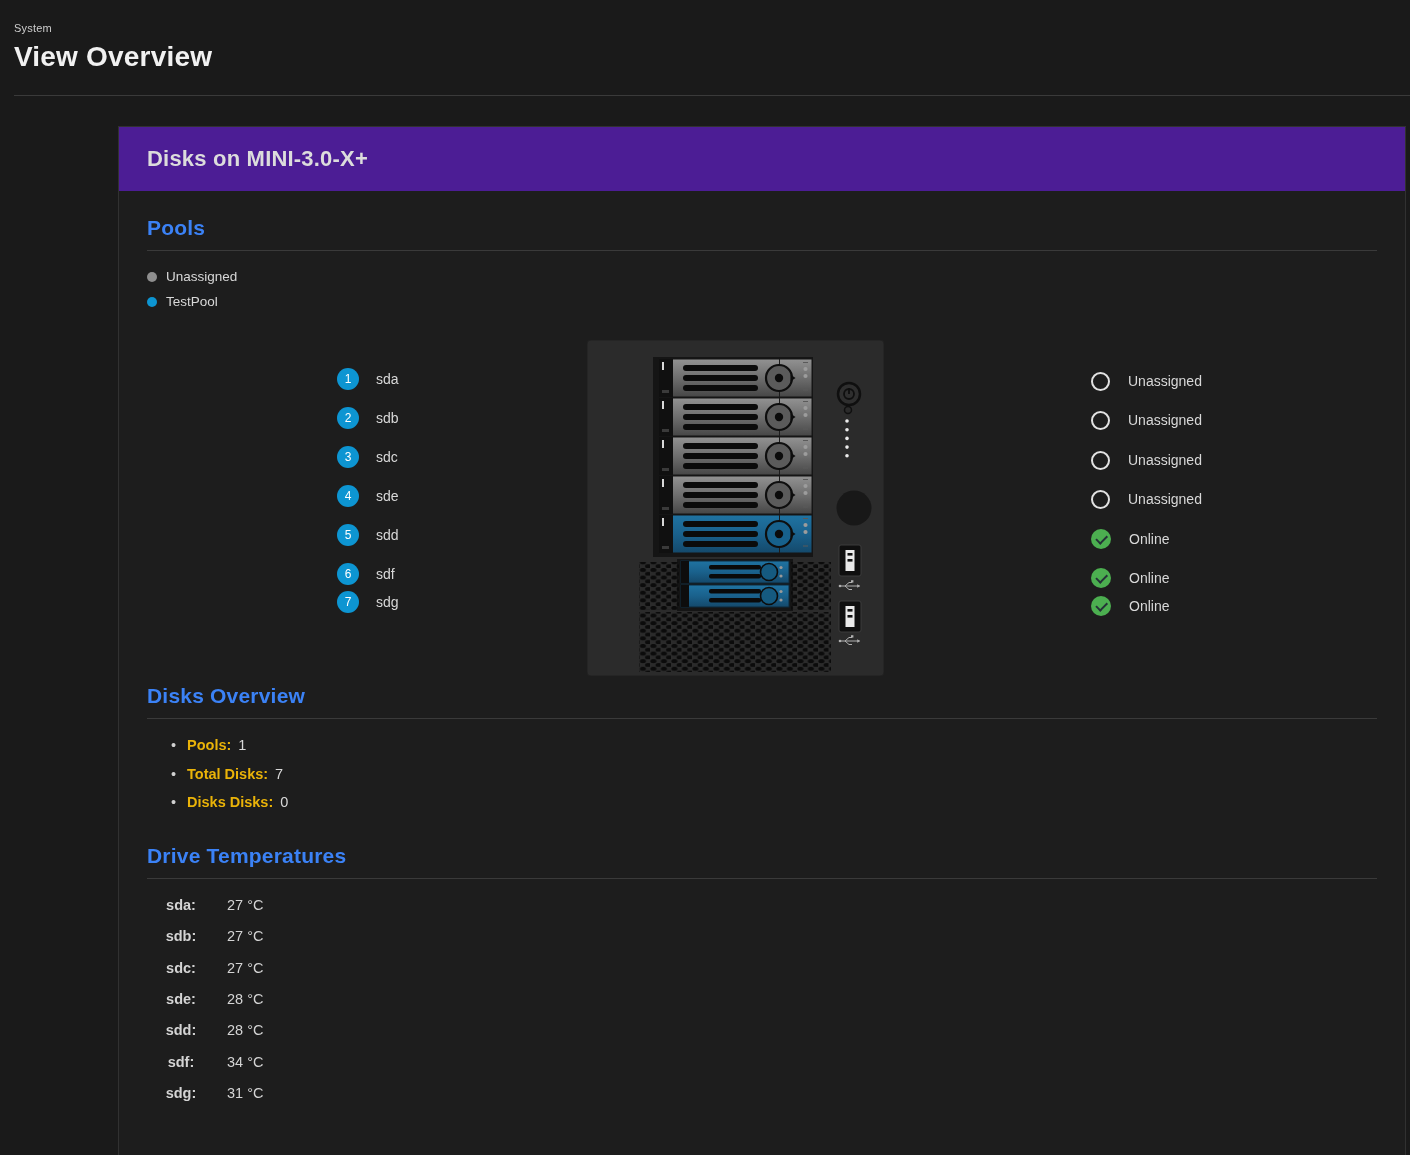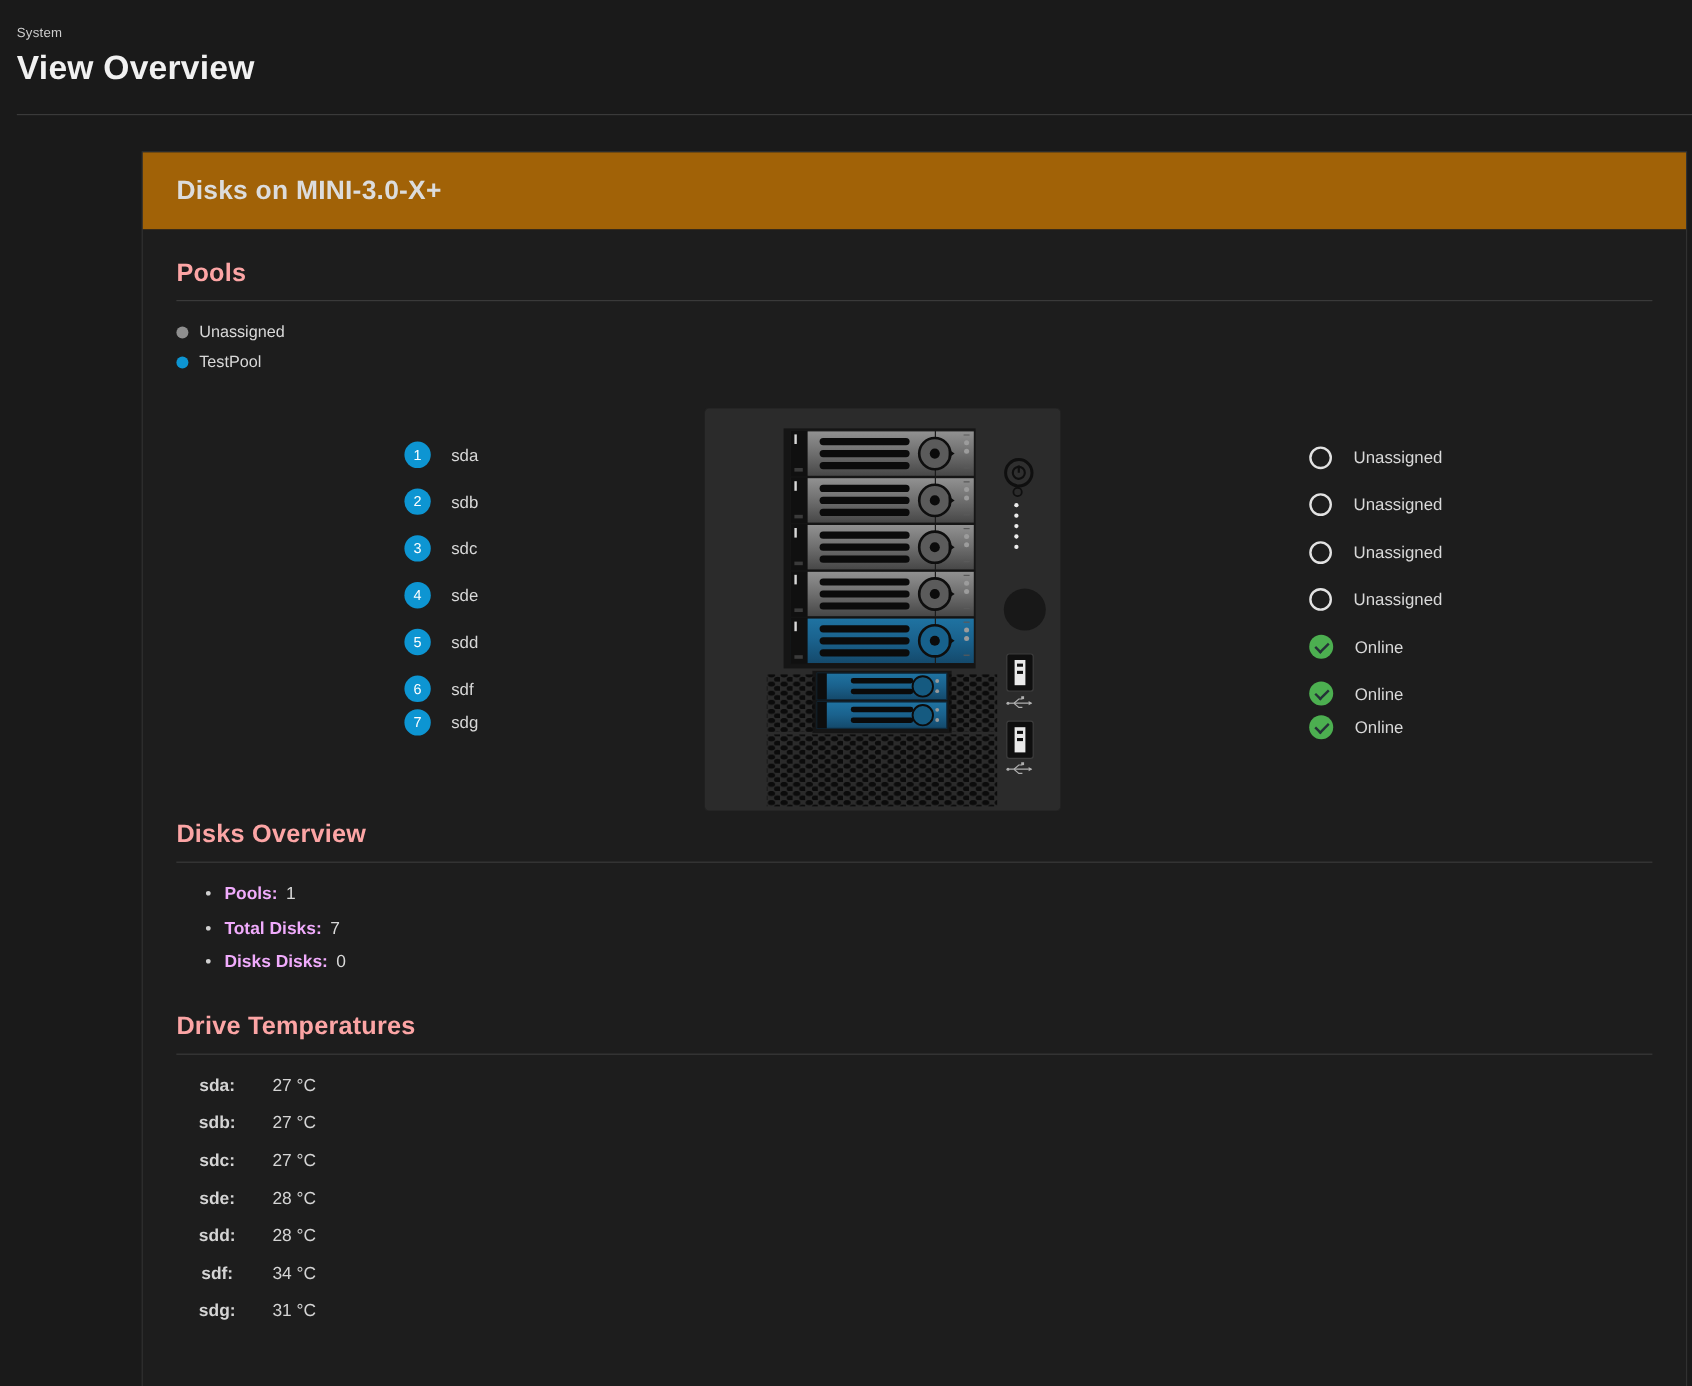--- a/index.html
+++ b/index.html
@@ -19,28 +19,28 @@
   
   .card {
     position: absolute;
     left: 118px; top: 126px;
     width: 1288px; height: 1100px;
     background: #1d1d1d;
     border: 1px solid #313131;
   }
   .card-header {
     height: 64px;
-    background: #a16207;
+    background: #4c1d95;
     display: flex; align-items: center;
     padding-left: 28px;
   }
   .card-title { font-size: 22px; font-weight: 700; color: #dcdcdc; letter-spacing: .2px; }
   .card-content { padding: 24px 28px 0 28px; }
 
-  .section-title { font-size: 21px; font-weight: 700; color: #fca5a5; line-height: 26px; letter-spacing: .2px; }
+  .section-title { font-size: 21px; font-weight: 700; color: #3b82f6; line-height: 26px; letter-spacing: .2px; }
   .section-divider { border: none; border-top: 1px solid #3a3a3a; margin-top: 9px; }
 
   
   .legend { margin-top: 13px; }
   .legend-item { display: flex; align-items: center; height: 25px; cursor: pointer; }
   .legend-dot { width: 10px; height: 10px; border-radius: 50%; margin-right: 9px; flex: none; }
   .legend-label { font-size: 13.5px; color: #d8d8d8; }
 
   
   .enclosure-row { position: relative; height: 350px; margin-top: 19px; }
@@ -72,21 +72,21 @@
     transform: rotate(-45deg);
   }
   .disk-status-label { font-size: 14px; color: #d8d8d8; }
 
   
   .overview-section { }
   .overview-list { margin-top: 12px; list-style: none; padding-left: 24px; }
   .overview-list li { display: flex; align-items: center; height: 28.5px; font-size: 14.5px; }
   .bullet { width: 16px; color: #d0d0d0; }
   .bullet::before { content: "•"; }
-  .li-label { font-weight: 700; color: #f0abfc; }
+  .li-label { font-weight: 700; color: #eab308; }
   .li-value { margin-left: 7px; color: #d8d8d8; }
 
   
   .temps-section { margin-top: 26px; }
   .temps-rows { margin-top: 11px; }
   .temp-row { display: flex; align-items: center; height: 31.3px; font-size: 14.5px; }
   .temp-label { width: 68px; text-align: center; font-weight: 700; color: #d4d4d4; }
   .temp-value { margin-left: 12px; color: #d4d4d4; }
 </style>
 </head>

